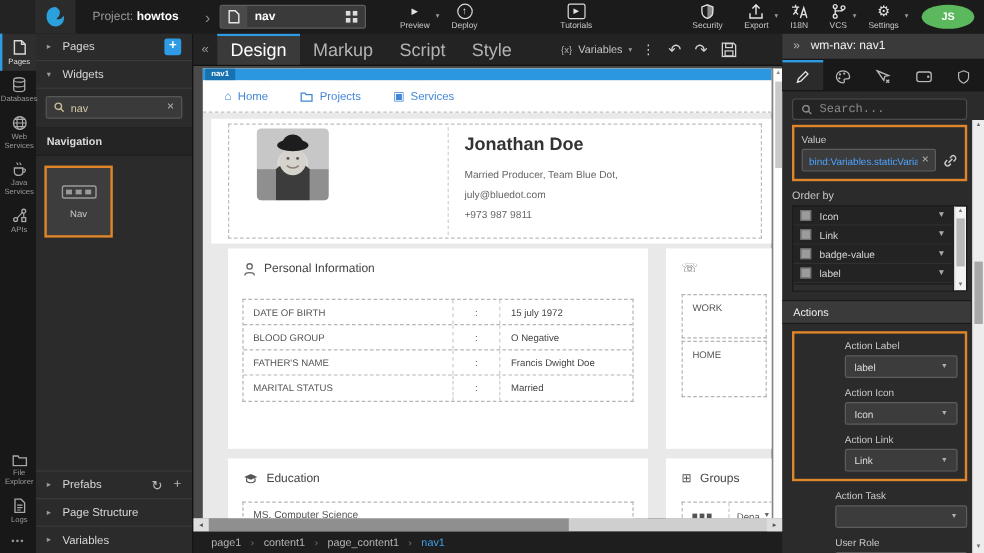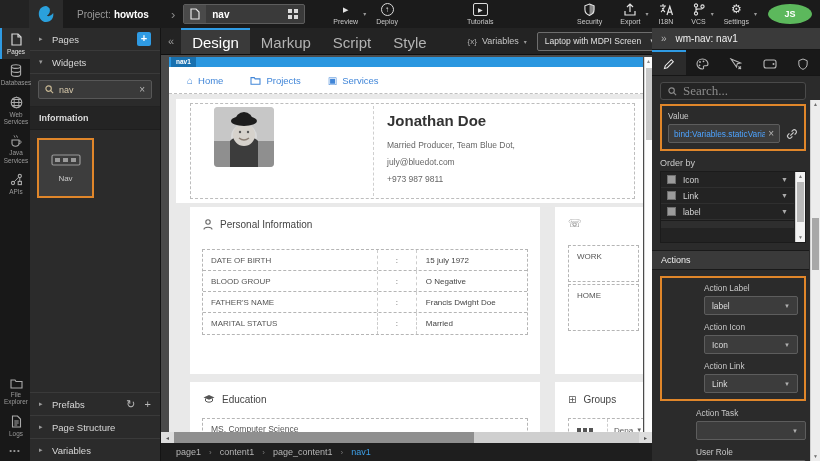--- a/index.html
+++ b/index.html
@@ -122,21 +122,21 @@
 
   
   .rpanel { position:absolute; left:652px; right:0; top:28px; bottom:0; background:#2b2b2b; z-index:10; }
   .rp-head { height:22px; background:#3a3a3a; display:flex; align-items:center; gap:9px; padding:0 9px; font-size:10px; color:#f2f2f2; border-bottom:1px solid #161616; }
   .rp-collapse { color:#b5b5b5; font-size:10px; }
   .rp-tabs { height:26px; display:flex; background:#191919; border-bottom:1px solid #161616; }
   .rp-tab { flex:1; display:flex; align-items:center; justify-content:center; border-top:2px solid transparent; color:#b9b9b9; cursor:default; }
   .rp-tab.active { background:#2b2b2b; border-top-color:#2f9be4; }
   .rp-body { position:absolute; top:48px; left:0; right:11px; bottom:0; padding:6px 3px 0 8px; overflow:hidden; }
   .rp-search { display:flex; align-items:center; gap:6px; border:1px solid #4a4a4a; background:#242424; border-radius:3px; height:18px; padding:0 7px; }
-  .rp-search input { flex:1; min-width:0; background:none; border:none; outline:none; color:#bcbcbc; font-size:13px; font-family:Liberation Serif, serif; }
+  .rp-search input { flex:1; min-width:0; background:none; border:none; outline:none; color:#bcbcbc; font-size:10px; font-family:Liberation Mono, monospace; }
   .rp-search input::placeholder { color:#8a8a8a; }
   .orange-box { border:2px solid #e0862a; padding:5px 6px 6px; margin-top:4px; }
   .fld-label { font-size:8.3px; color:#c9c9c9; margin-bottom:3px; }
   .value-row { display:flex; align-items:center; gap:6px; }
   .value-input { flex:1; min-width:0; display:flex; align-items:center; background:#3c3c3c; border:1px solid #5d5d5d; border-radius:2px; height:19px; padding:0 5px; }
   .value-input input { flex:1; min-width:0; background:none; border:none; outline:none; color:#4da3ff; font-size:8.3px; font-family:inherit; }
   .vi-x { color:#b5b5b5; font-size:10px; margin-left:3px; }
   .orderby-label { font-size:9px; color:#c9c9c9; margin:7px 0 3px; }
   .ob-list { position:relative; background:#232323; border:1px solid #1b1b1b; height:72px; overflow:hidden; }
   .ob-inner { margin-right:11px; }
@@ -323,21 +323,21 @@
     <div class="lp-search-wrap">
       <div class="lp-search">
         <svg width="9" height="9" viewBox="0 0 10 10">
             <circle cx="4" cy="4" r="3" fill="none" stroke="#c8b894" stroke-width="1.3"></circle>
             <path d="M6.3 6.3 L9 9" stroke="#c8b894" stroke-width="1.3"></path>
           </svg>
         <input value="nav" style="">
         <span class="lp-x">×</span>
       </div>
     </div>
-    <div class="lp-cat">Information</div>
+    <div class="lp-cat">Navigation</div>
     <div class="tiles">
       <div class="tile selected">
         <svg width="30" height="12" viewBox="0 0 30 12">
             <rect x="1" y="1" width="28" height="10" rx="1.5" fill="none" stroke="#9a9a9a" stroke-width="1.2"></rect>
             <rect x="4" y="4" width="5" height="4" fill="#9a9a9a"></rect>
             <rect x="12" y="4" width="5" height="4" fill="#9a9a9a"></rect>
             <rect x="20" y="4" width="5" height="4" fill="#9a9a9a"></rect>
           </svg>
         <span>Nav</span>
       </div>
@@ -373,24 +373,20 @@
       <div class="ctab">
           <span>Script</span>
         </div>
       <div class="ctab">
           <span>Style</span>
         </div>
       <div class="vars">
         <span class="vicon">{x}</span>
         <span>Variables</span>
         <span class="vcaret">▾</span>
-      </div>
-      <div class="device">
-        <span>Laptop with MDPI Screen</span>
-        <span class="caret">▼</span>
       </div>
       <span class="cdots">⋮</span>
       <span class="histbtn">↶</span>
       <span class="histbtn">↷</span>
       <span class="saveic">
         <svg width="13" height="13" viewBox="0 0 14 14">
             <path d="M1 1 h10 l2 2 v10 H1 Z" fill="none" stroke="#d5d5d5" stroke-width="1.2"></path>
             <rect x="4" y="1.5" width="6" height="3.5" fill="none" stroke="#d5d5d5" stroke-width="1.1"></rect>
             <rect x="3.5" y="8" width="7" height="4.5" fill="none" stroke="#d5d5d5" stroke-width="1.1"></rect>
           </svg>
@@ -613,20 +609,25 @@
             <span>Icon</span>
             <span class="ob-chev">▼</span>
           </div>
           <div class="ob-row">
             <span class="ob-check"></span>
             <span>Link</span>
             <span class="ob-chev">▼</span>
           </div>
           <div class="ob-row">
             <span class="ob-check"></span>
+            <span>badge-value</span>
+            <span class="ob-chev">▼</span>
+          </div>
+          <div class="ob-row">
+            <span class="ob-check"></span>
             <span>label</span>
             <span class="ob-chev">▼</span>
           </div>
           <div class="ob-partial"></div>
         </div>
         <div class="ob-scroll">
           <div class="obs-arrow">▲</div>
           <div class="obs-thumb"></div>
           <div class="obs-arrow" style="position:absolute; bottom:0; left:0; right:0;">▼</div>
         </div>

